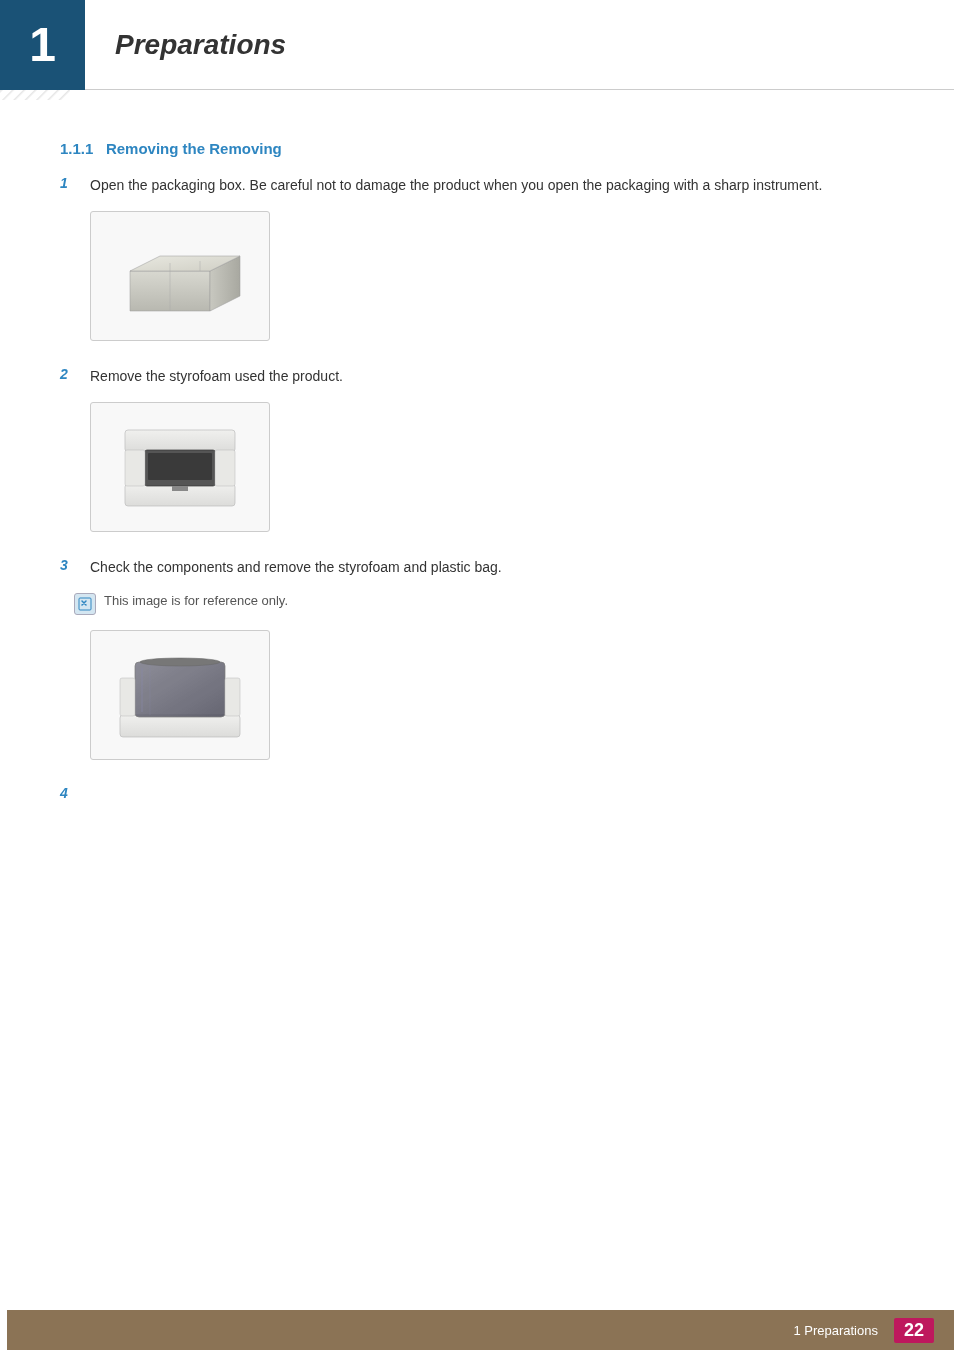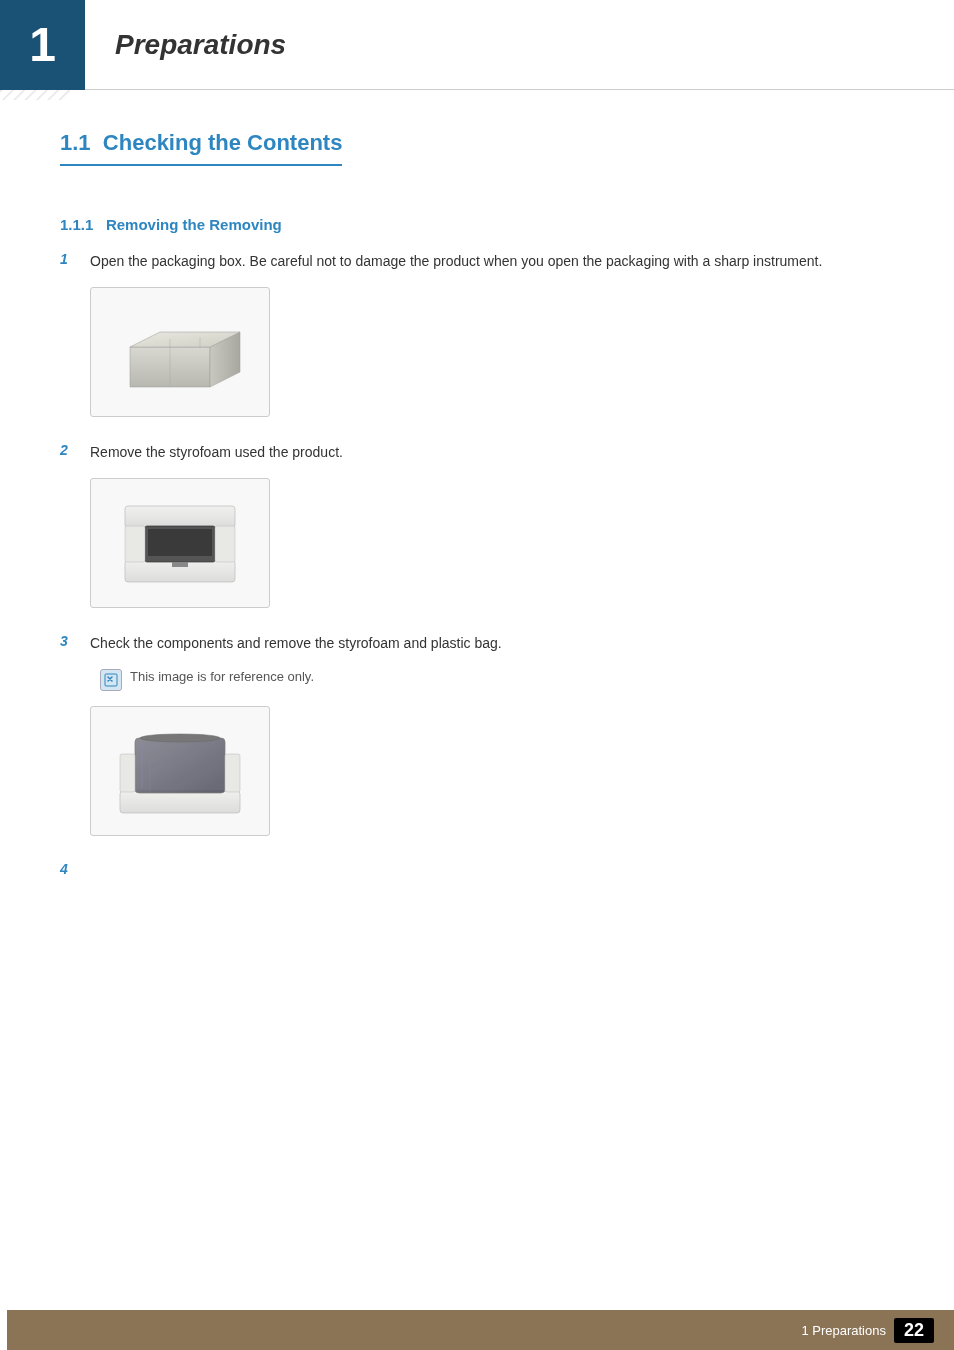--- a/index.html
+++ b/index.html
@@ -129,21 +129,21 @@
       background: #f8f8f8;
       display: flex;
       align-items: center;
       justify-content: center;
     }
 
     
     .note-box {
       display: flex;
       align-items: flex-start;
-      margin-left: 40px;
+      margin-left: 14px;
       margin-bottom: 15px;
       gap: 8px;
     }
 
     .note-icon {
       width: 22px;
       height: 22px;
       background: #d4e6f1;
       border: 1px solid #aab;
       border-radius: 3px;
@@ -165,30 +165,30 @@
       position: absolute;
       bottom: 0;
       left: 7px;
       right: 0;
       height: 40px;
       background: #8B7355;
       display: flex;
       align-items: center;
       justify-content: flex-end;
       padding: 0 20px;
-      gap: 8px;
+      gap: 16px;
     }
 
     .footer-text {
       color: #ffffff;
       font-size: 13px;
     }
 
     .footer-page-number {
-      background: #000000;
+      background: #be185d;
       color: white;
       font-size: 18px;
       font-weight: bold;
       padding: 2px 10px;
       border-radius: 2px;
     }
 
     
     .box-illustration {
       width: 160px;
@@ -221,25 +221,20 @@
     </svg>
   </div>
   <div class="chapter-number-box">
     <span>1</span>
   </div>
   <div class="chapter-title">Preparations</div>
 </div>
 
 <div class="content">
 
-  <div style="margin-bottom: 25px;">
-    <div class="section-title">
-      <span>1.1</span>&nbsp;&nbsp;<span>Checking the Contents</span>
-    </div>
-  </div>
 
   <div>
     <div class="subsection-title">
       <span>1.1.1</span>&nbsp;&nbsp;&nbsp;<span>Removing the Removing</span>
     </div>
 
     <div class="step">
       <div class="step-header">
         <span class="step-number">1</span>
         <span class="step-text">Open the packaging box. Be careful not to damage the product when you open the packaging with a sharp instrument.</span>

